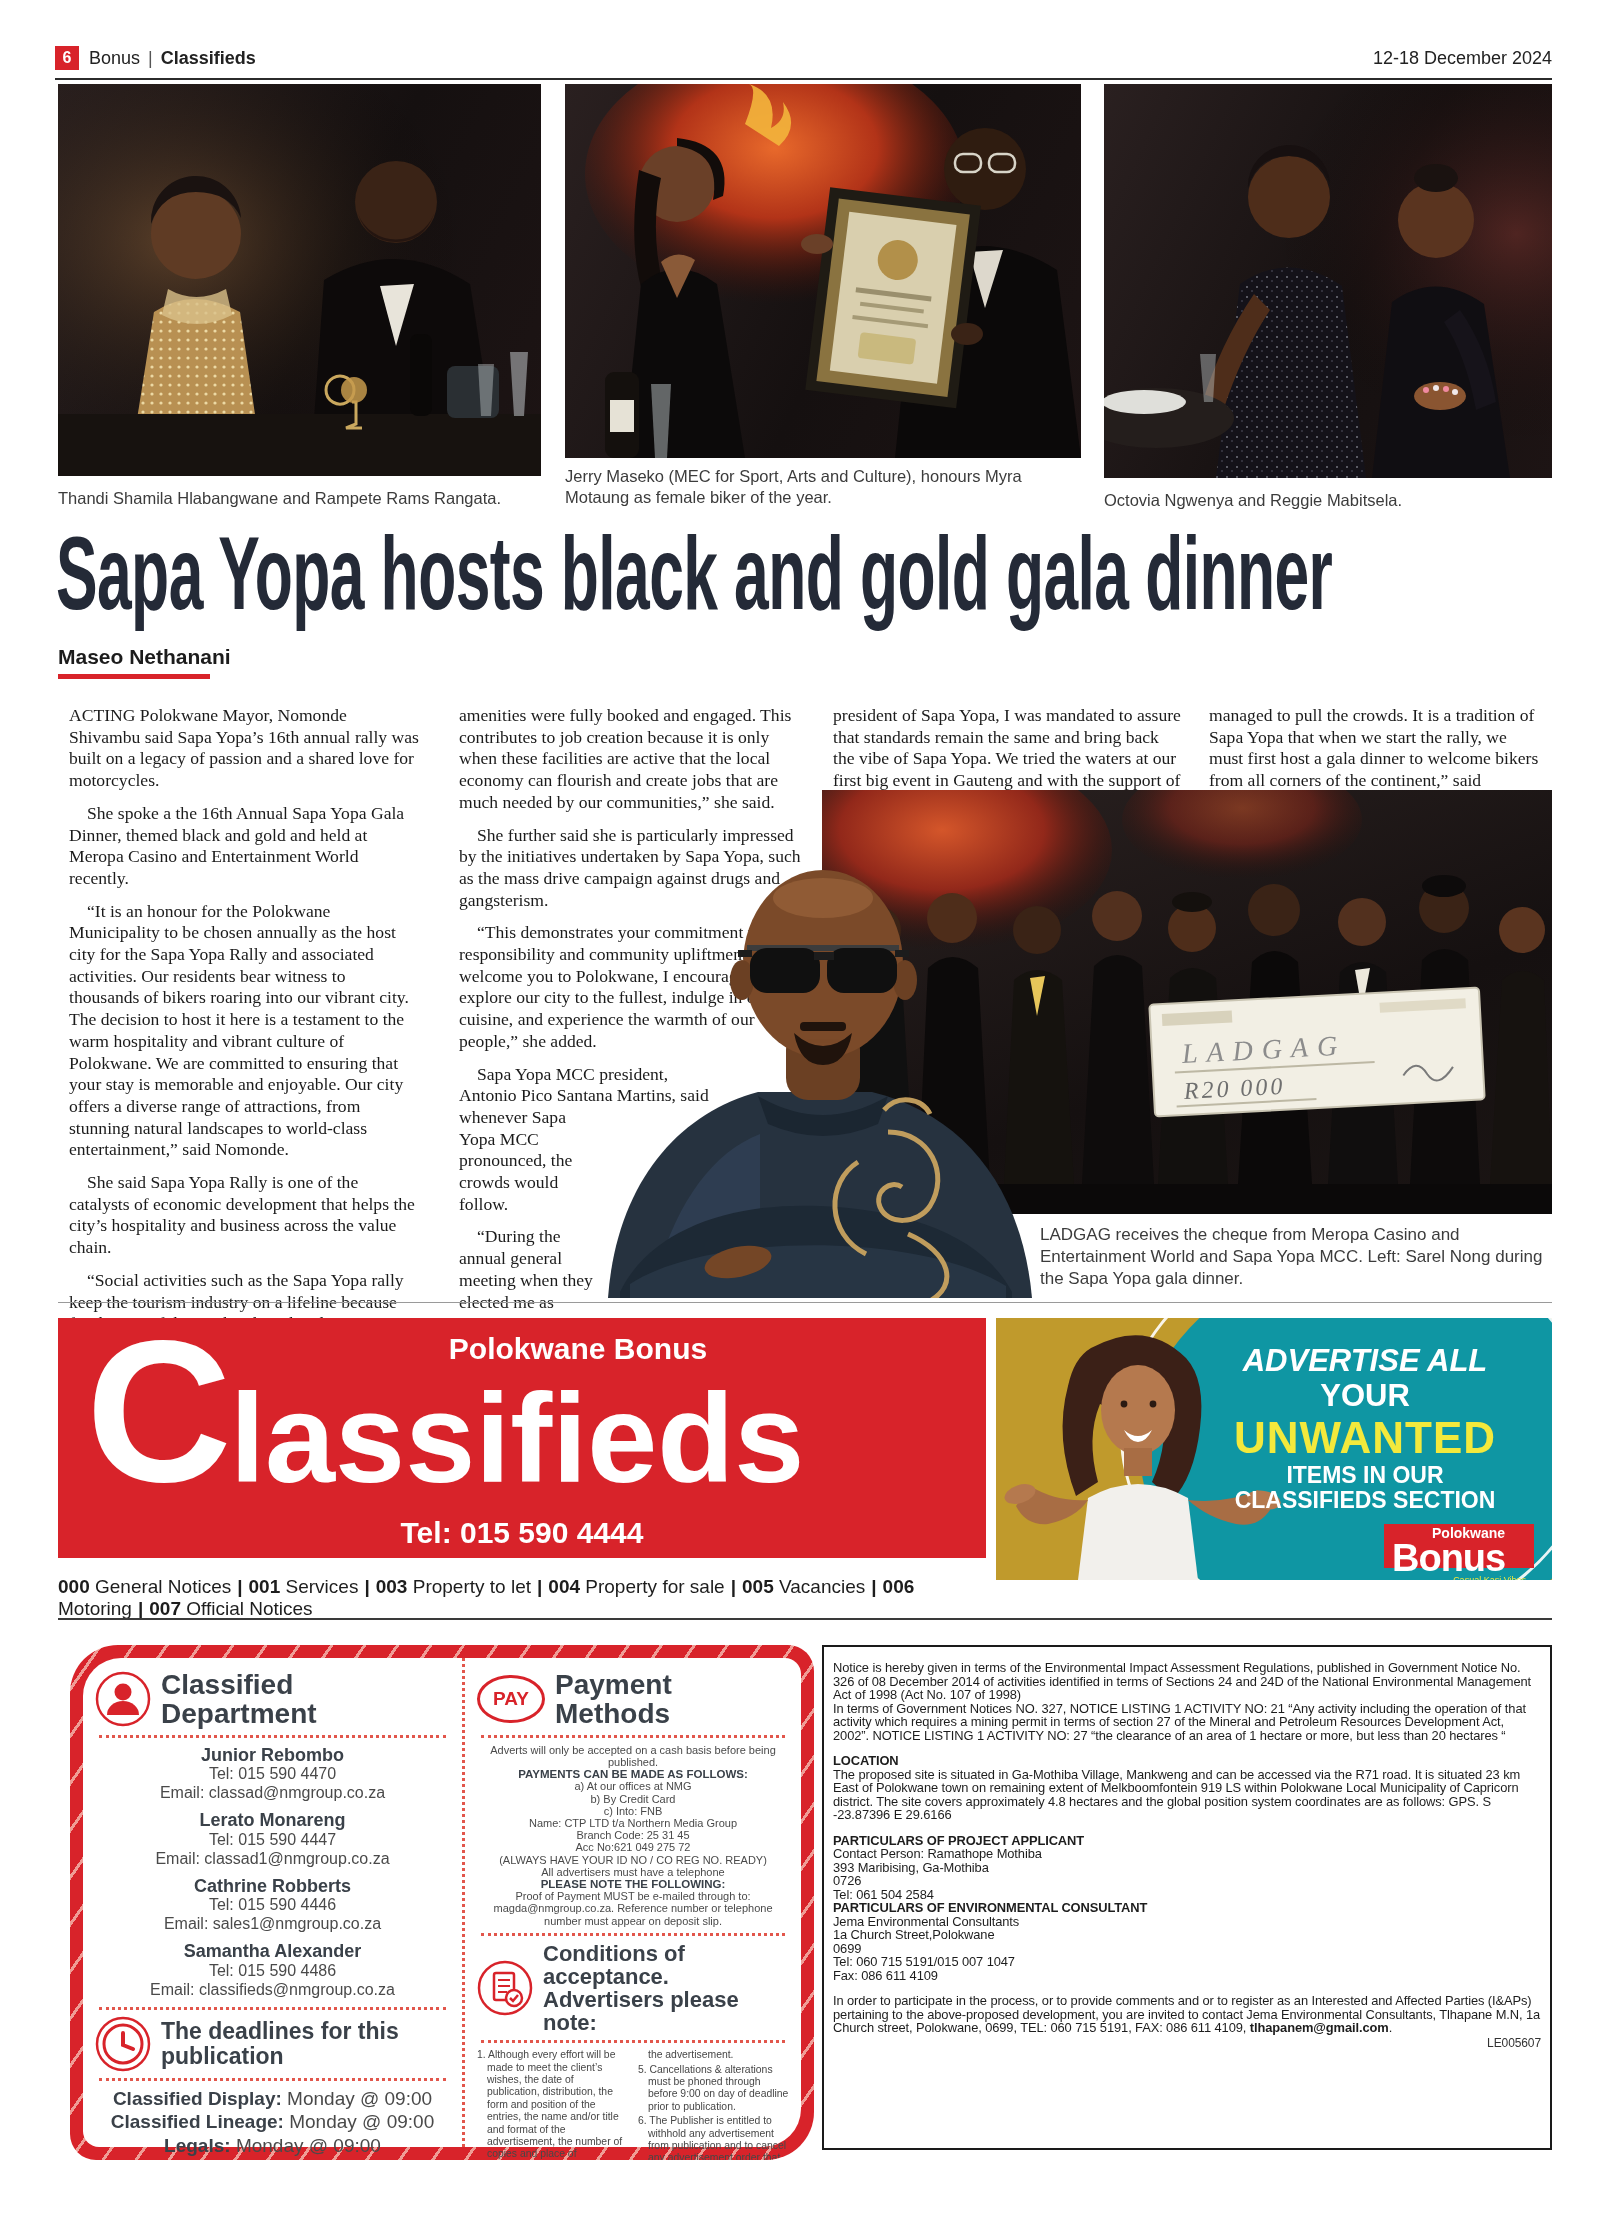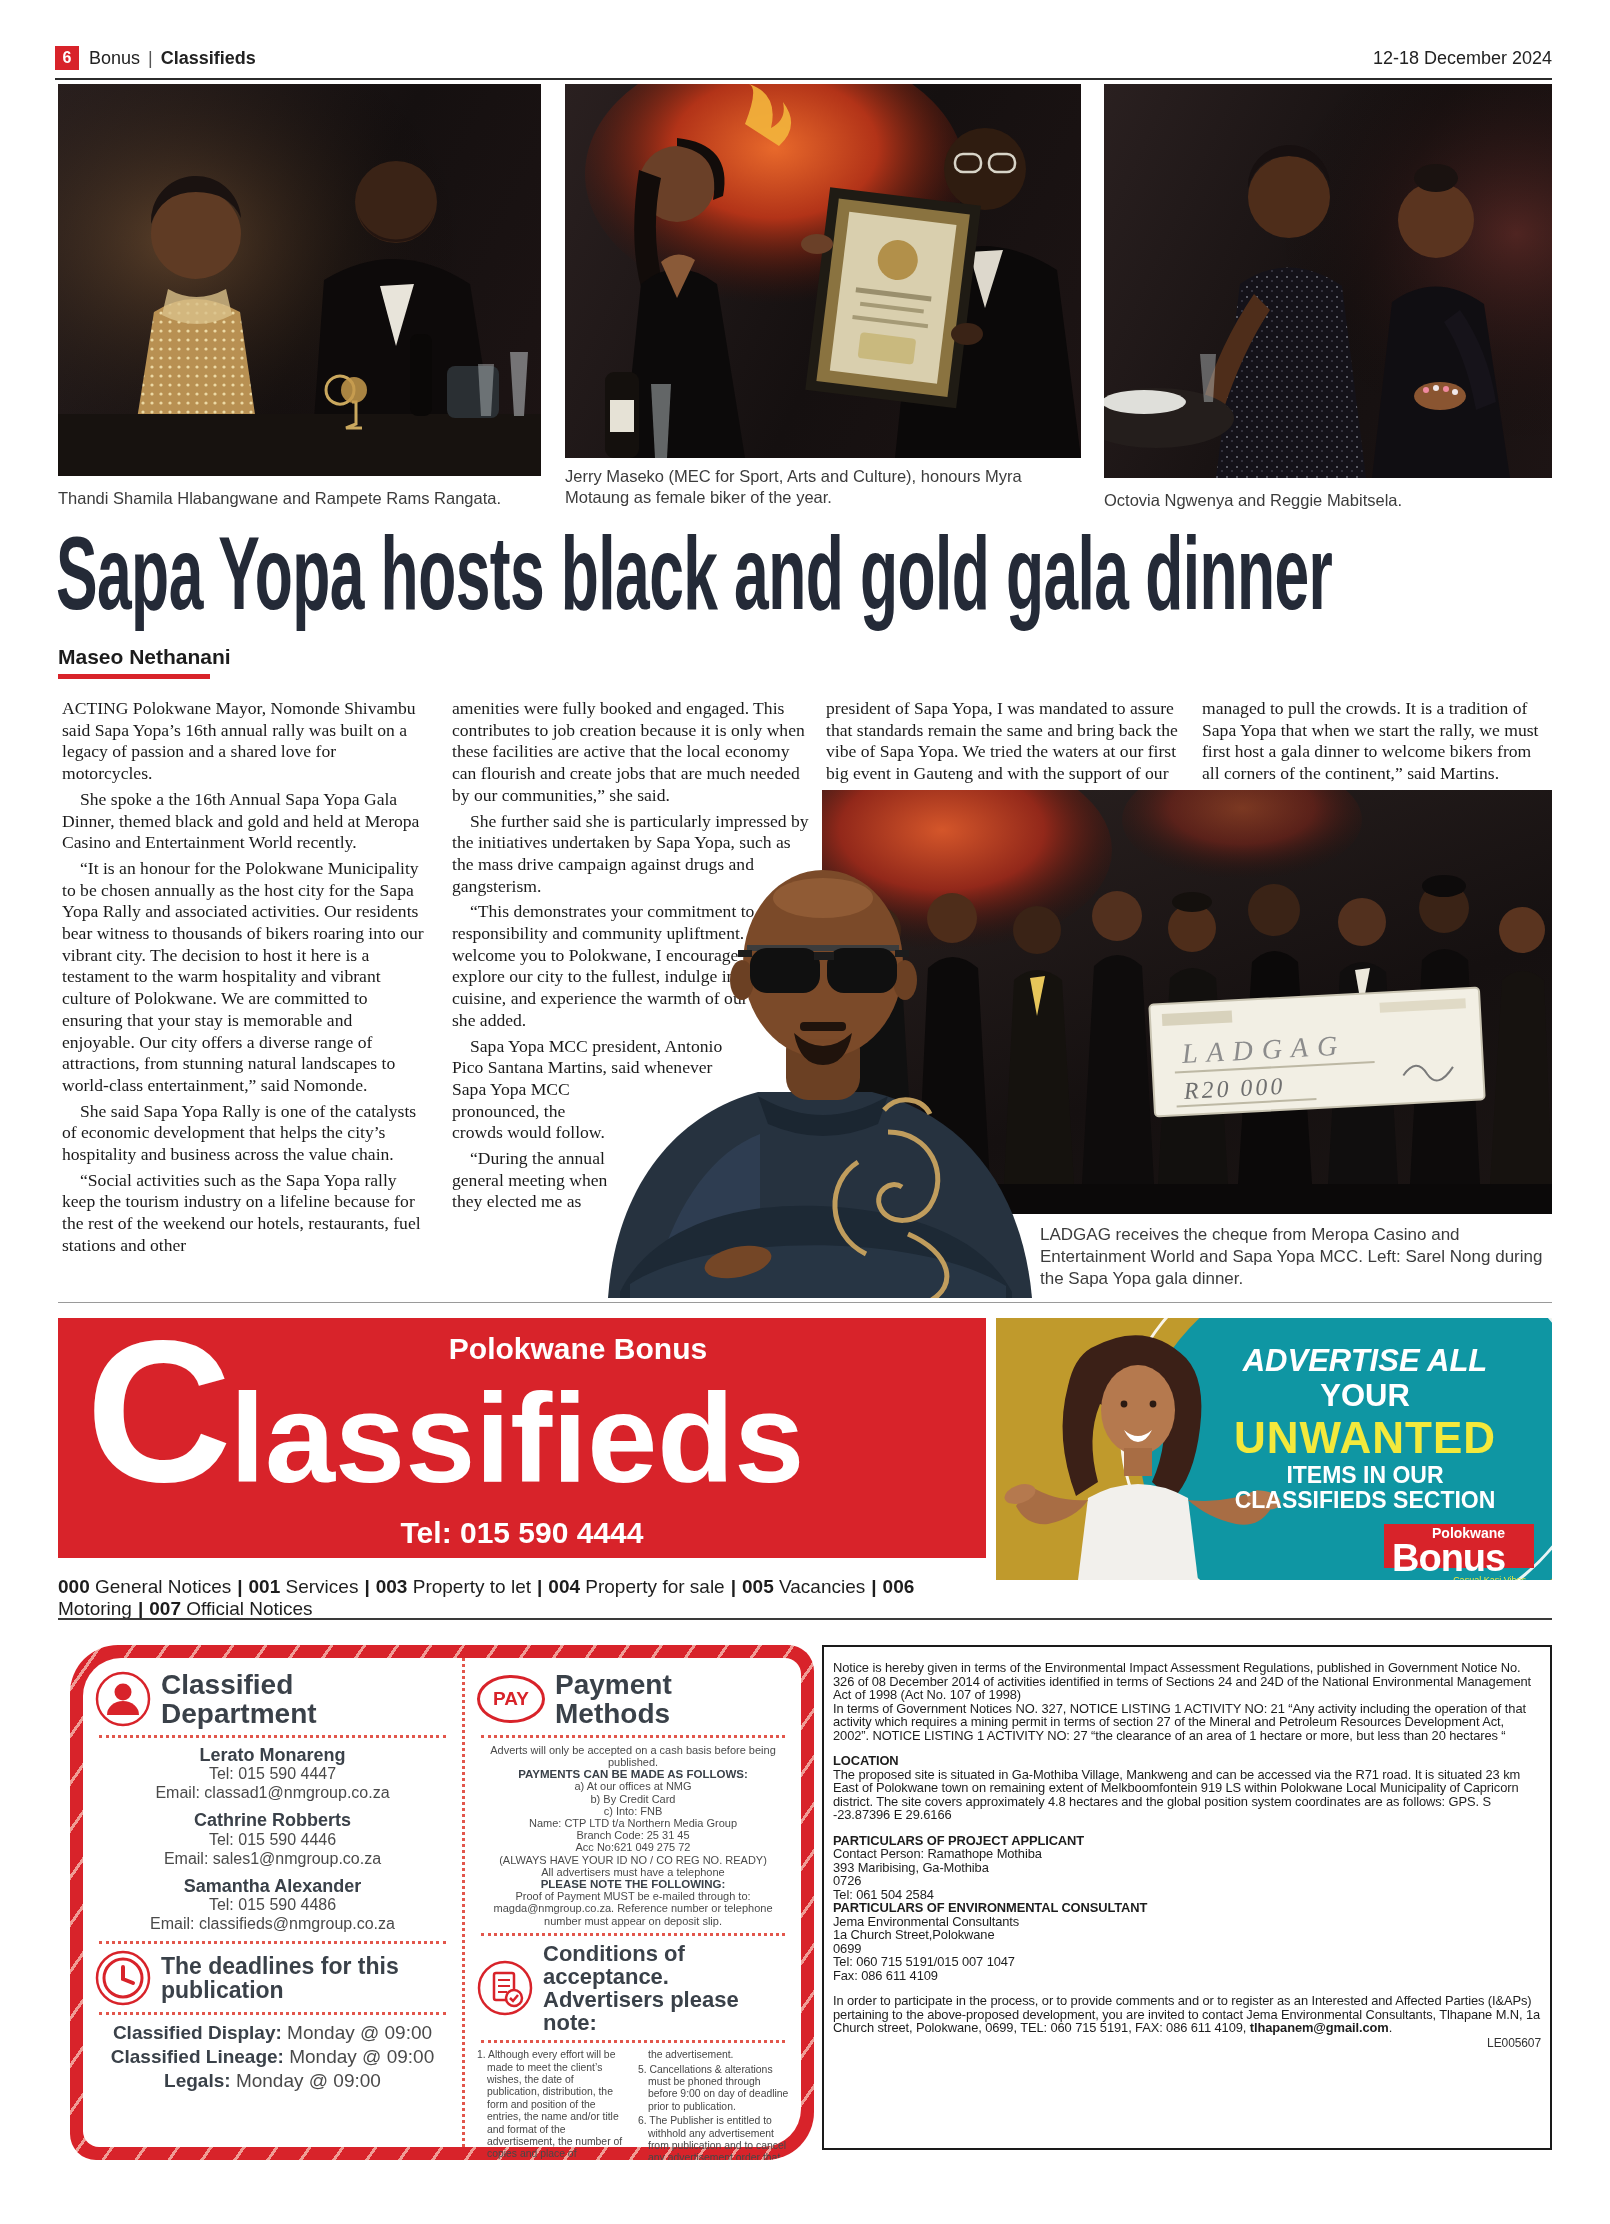--- a/index.html
+++ b/index.html
@@ -22,21 +22,21 @@
   .caption{font-size:16.5px;line-height:1.28;color:#3c3c3c;}
 
   
   h1.headline{left:56px;top:520px;margin:0;font-size:104px;font-weight:bold;color:#242a37;
       letter-spacing:-1px;white-space:nowrap;line-height:1.02;position:absolute;}
   h1.headline .hl-inner{display:inline-block;transform:scaleX(.60);transform-origin:left top;}
   .byline{left:58px;top:645px;font-size:21px;font-weight:bold;color:#1c1c1c;}
   .byline-rule{left:58px;top:674px;width:152px;height:5px;background:#d8232a;}
 
   .col{font-family:"Liberation Serif",serif;font-size:17.6px;line-height:21.7px;color:#1b1b1b;}
-  .col p{margin:4px;text-indent:18px;}
+  .col p{margin:11px;text-indent:18px;}
   .col p.ni{text-indent:0;}
   .fl1{float:right;width:92px;height:46px;}
   .fl2{float:right;clear:right;width:206px;height:420px;}
 
   
   .banner{left:58px;top:1318px;width:928px;height:240px;background:#d8232a;overflow:hidden;}
   .bigC{position:absolute;left:28px;top:-8px;font-size:202px;line-height:202px;font-weight:bold;color:#fff;}
   .bannerRest{position:absolute;left:172px;top:58px;font-size:126px;line-height:126px;font-weight:bold;color:#fff;}
   .bannerBrand{position:absolute;left:240px;top:14px;width:560px;text-align:center;
                font-size:30px;font-weight:bold;color:#fff;}
@@ -391,20 +391,25 @@
           <svg class="icon-circ" viewBox="0 0 56 56">
             <circle cx="28" cy="28" r="26" fill="#fff" stroke="#d8232a" stroke-width="2.5"></circle>
             <circle cx="28" cy="21" r="8.5" fill="#d8232a"></circle>
             <path d="M12,44 a16,14 0 0 1 32,0 Z" fill="#d8232a"></path>
           </svg>
           <div class="ptitle">Classified Department</div>
         </div>
         <div class="dot"></div>
 
         <div class="contact">
+          <div class="cname">Junior Rebombo</div>
+          <div class="cline">Tel: 015 590 4470</div>
+          <div class="cline">Email: classad@nmgroup.co.za</div>
+        </div>
+        <div class="contact">
           <div class="cname">Lerato Monareng</div>
           <div class="cline">Tel: 015 590 4447</div>
           <div class="cline">Email: classad1@nmgroup.co.za</div>
         </div>
         <div class="contact">
           <div class="cname">Cathrine Robberts</div>
           <div class="cline">Tel: 015 590 4446</div>
           <div class="cline">Email: sales1@nmgroup.co.za</div>
         </div>
         <div class="contact">

